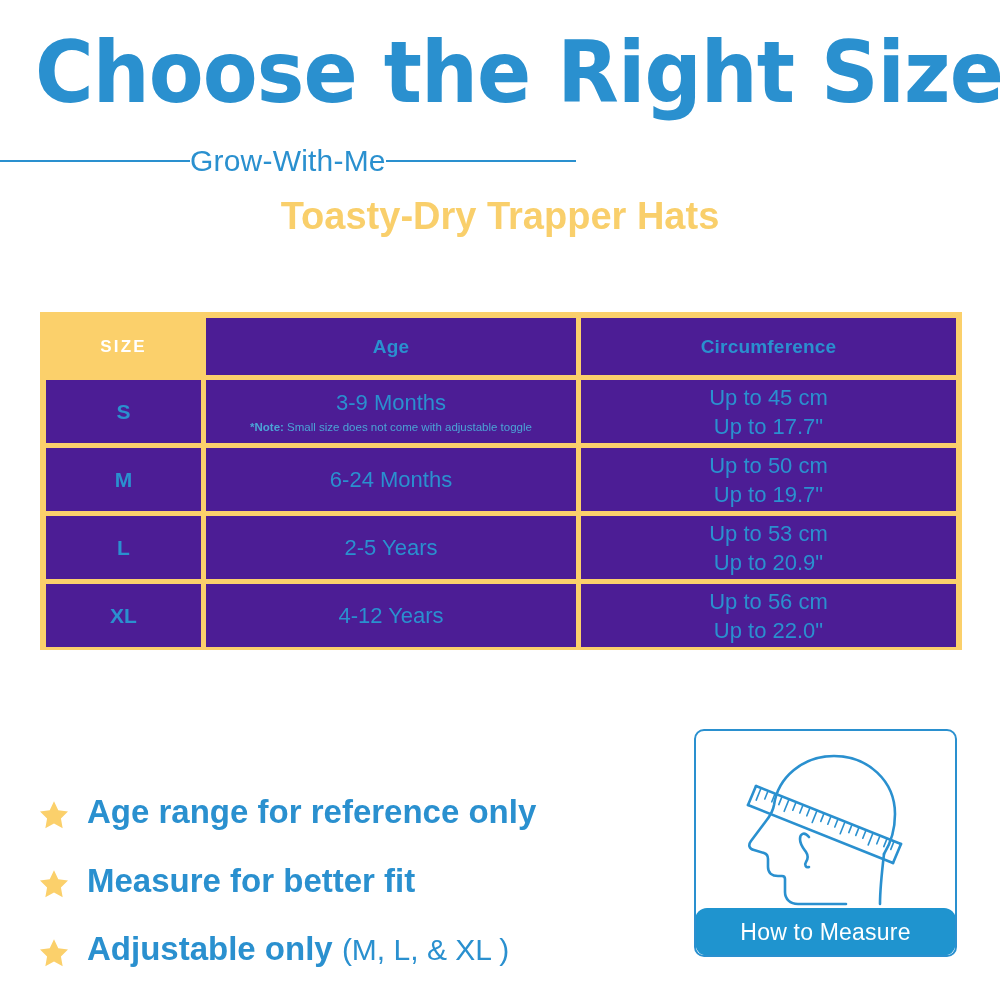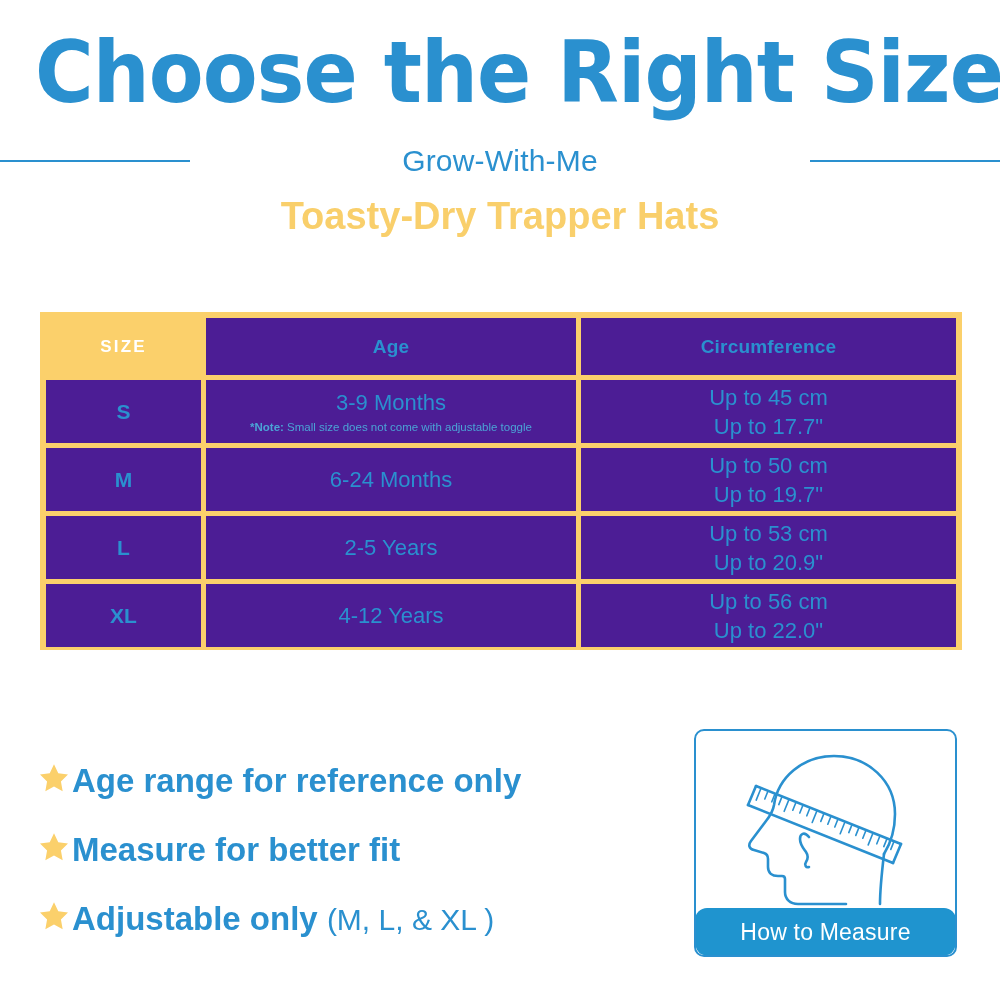--- a/index.html
+++ b/index.html
@@ -38,21 +38,21 @@
     white-space: nowrap;
   }
 
   .subtitle-row {
     position: absolute;
     left: 0;
     top: 143px;
     width: 1000px;
     display: flex;
     align-items: center;
-    justify-content: space-between;
+    justify-content: flex-start;
   }
   .rule {
     height: 2px;
     width: 190px;
     background: #2a90cf;
   }
   .subtitle {
     color: #2a90cf;
     font-size: 30px;
     line-height: 36px;
@@ -144,23 +144,23 @@
 
   
   .bullets {
     position: absolute;
     left: 38px;
     top: 762px;
     width: 640px;
   }
   .bullet {
     display: flex;
-    align-items: flex-start;
+    align-items: flex-end;
     height: 69px;
-    gap: 2px;
+    gap: 17px;
   }
   .star {
     width: 32px;
     height: 32px;
     flex: 0 0 32px;
     display: block;
   }
   .bullet-text {
     color: #2a90cf;
     font-size: 33px;

